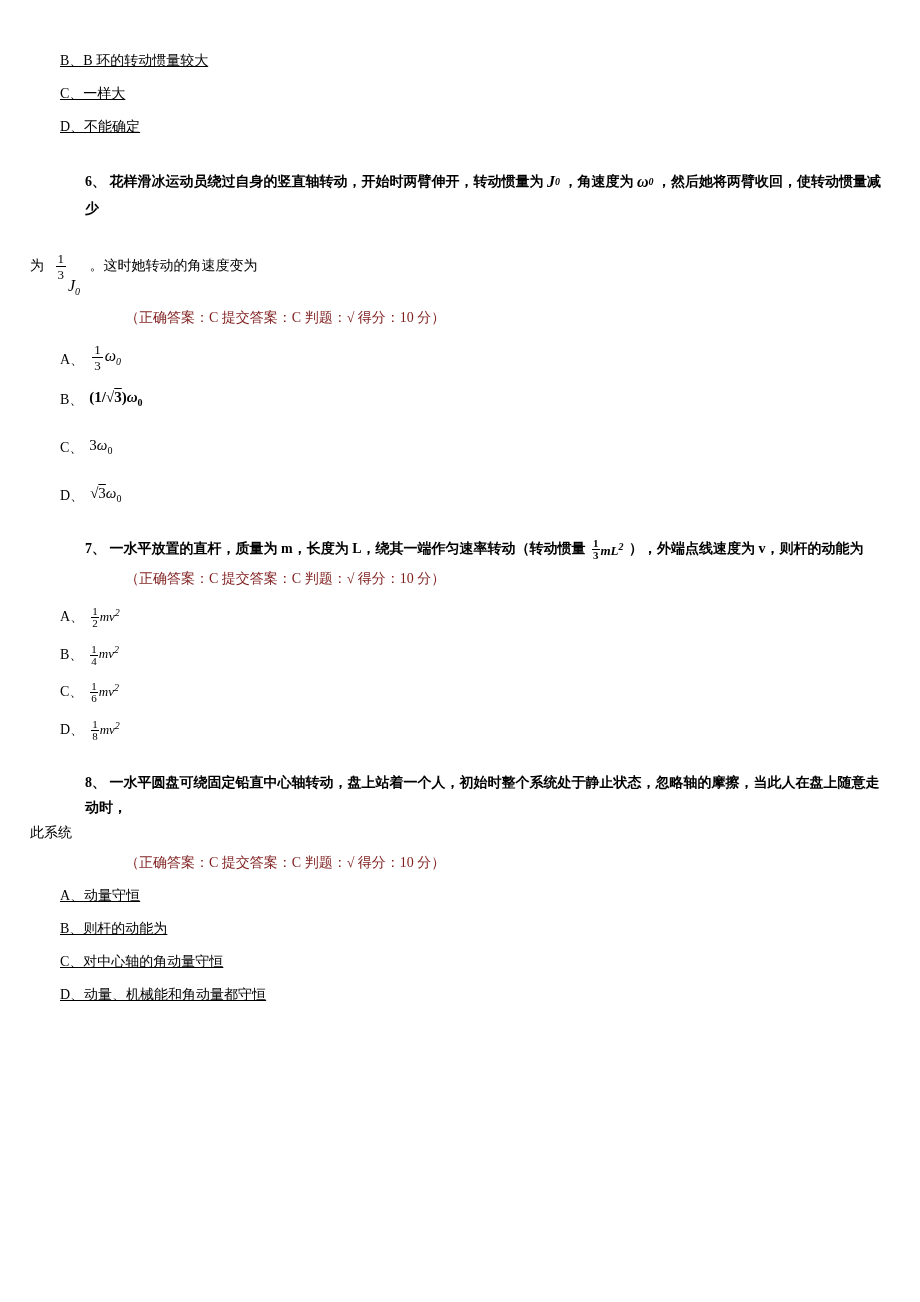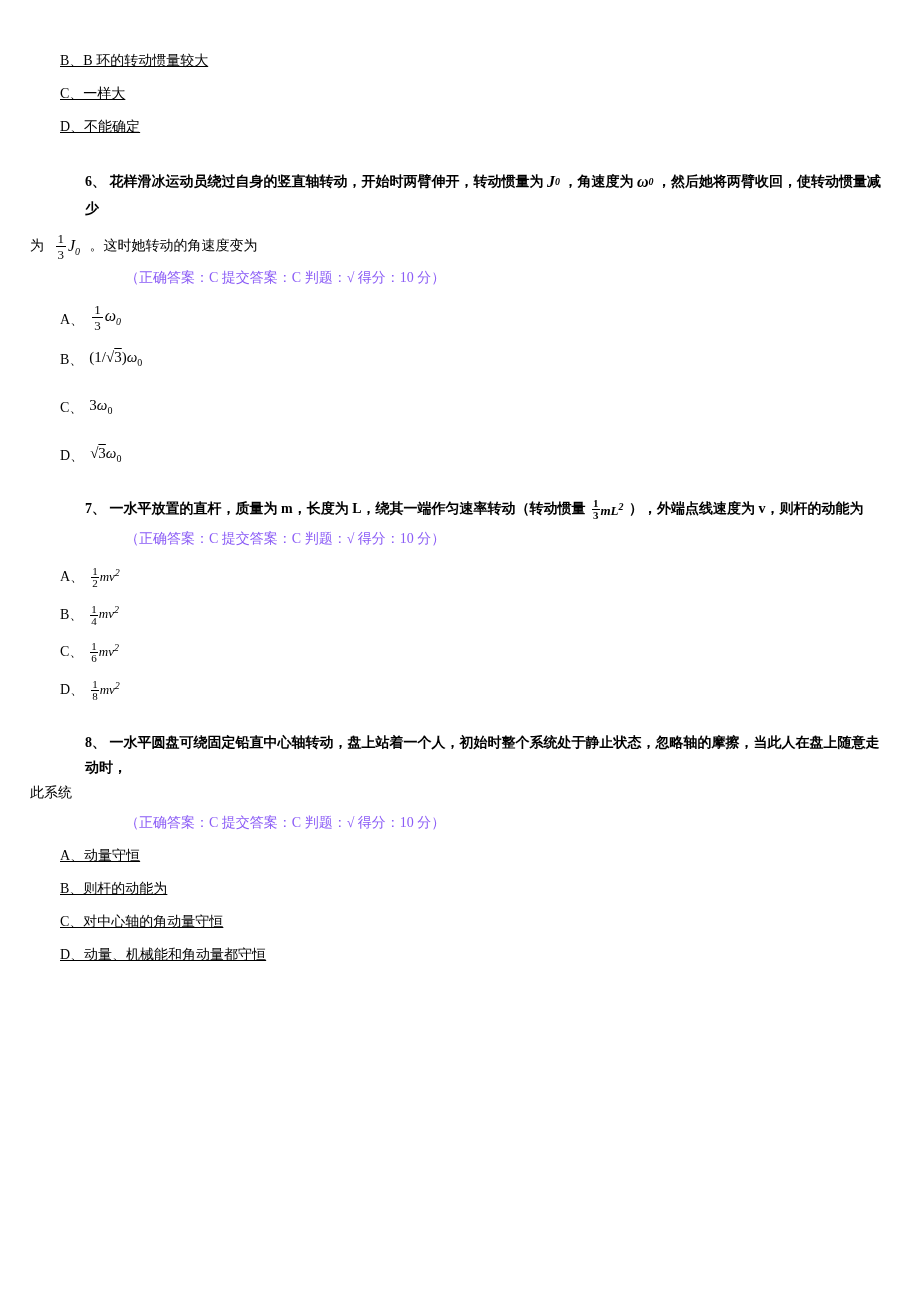--- a/index.html
+++ b/index.html
@@ -17,21 +17,21 @@
       line-height: 1.8;
     }
     .option-line {
       margin: 8px 0 8px 30px;
       text-decoration: underline;
     }
     .question-block {
       margin-top: 28px;
     }
     .answer-line {
-      color: #8b5cf6;
+      color: #7f1d1d;
       margin-left: 95px;
       margin-top: 4px;
       margin-bottom: 4px;
     }
     .frac {
       display: inline-block;
       vertical-align: middle;
       text-align: center;
       font-family: "Times New Roman", serif;
       font-size: 13px;
@@ -127,38 +127,38 @@
       </span>
     <span>，然后她将两臂收回，使转动惯量减少</span>
   </div>
   <div style="margin-top:10px;">
     <span>为</span>
     <span class="inline-formula" style="margin:0 6px;">
       <span class="frac">
           <span class="num">1</span>
           <span class="den">3</span>
         </span>
-      <span style="font-style:italic;font-size:16px;"><i>J</i><span class="sub">0</span></span>
+      <span style="font-style:italic;font-size:16px;margin-top:40px;"><i>J</i><span class="sub">0</span></span>
     </span>
     <span>。这时她转动的角速度变为</span>
   </div>
   <div class="answer-line">
     <span>（正确答案：C  提交答案：C  判题：√  得分：10 分）</span>
   </div>
 
   <div class="option-with-formula">
     <span>A、</span>
     <span class="formula-box">
       <span class="frac"><span class="num">1</span><span class="den">3</span></span><span style="font-style:italic;font-size:16px;"><i>ω</i><span class="sub">0</span></span>
     </span>
   </div>
 
   <div class="option-with-formula">
     <span>B、</span>
-    <span class="formula-box" style="font-size:15px;">
+    <span class="formula-box" style="font-size:15px;font-weight:bold;">
       (1/<span class="sqrt-sym">√</span><span style="text-decoration:overline;">3</span>)<i>ω</i><span class="sub">0</span>
     </span>
   </div>
 
   <div class="option-with-formula" style="margin-top:20px;">
     <span>C、</span>
     <span class="formula-box" style="font-size:15px;">
       3<i>ω</i><span class="sub">0</span>
     </span>
   </div>

